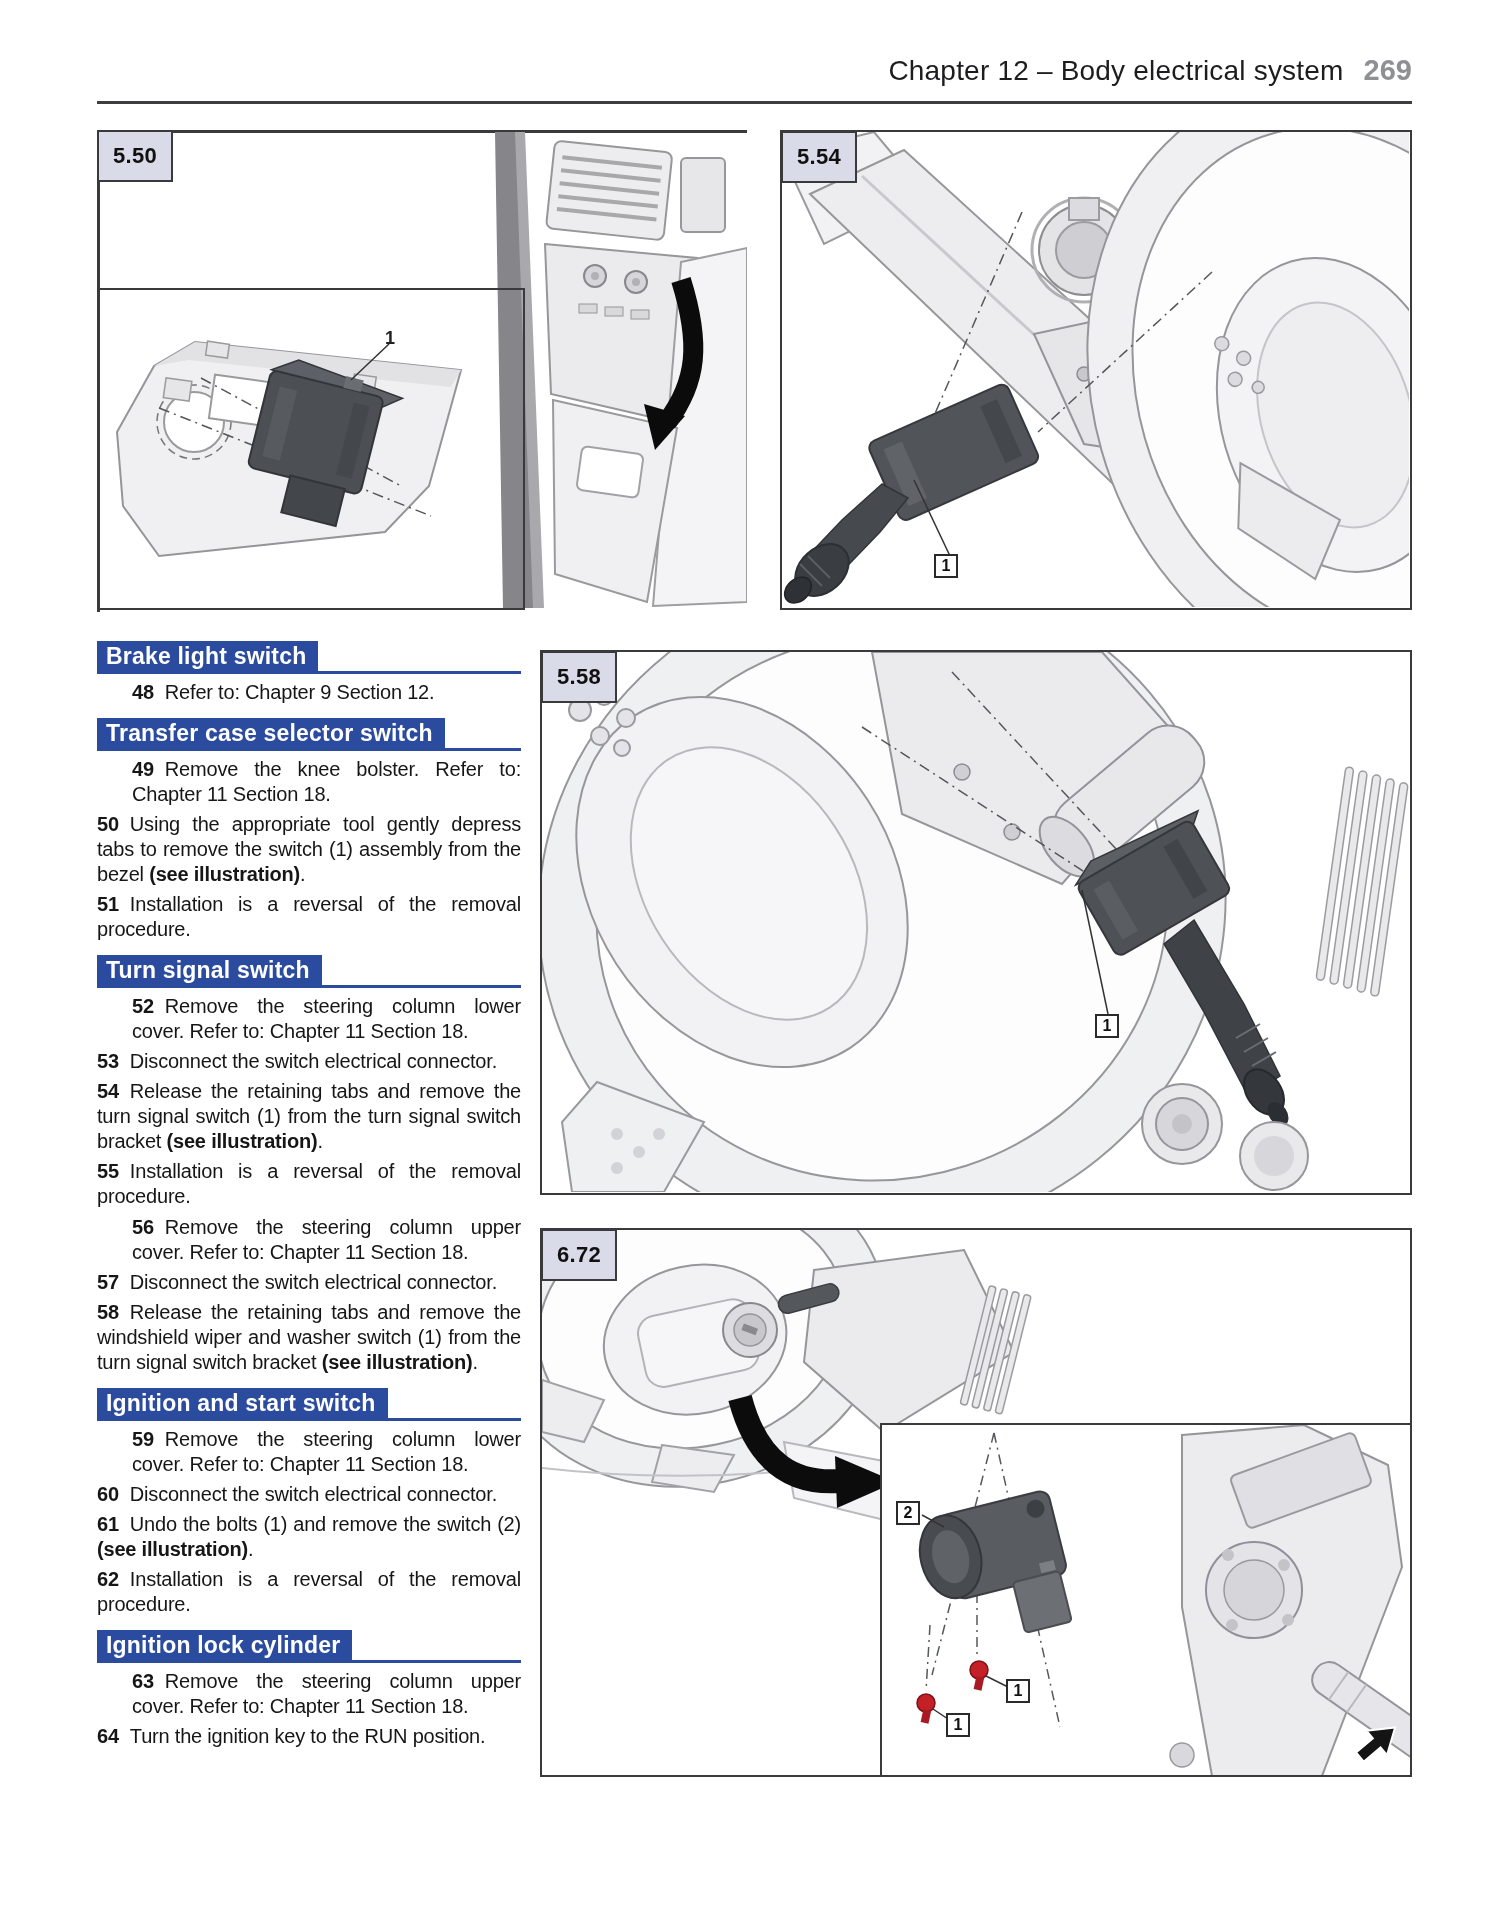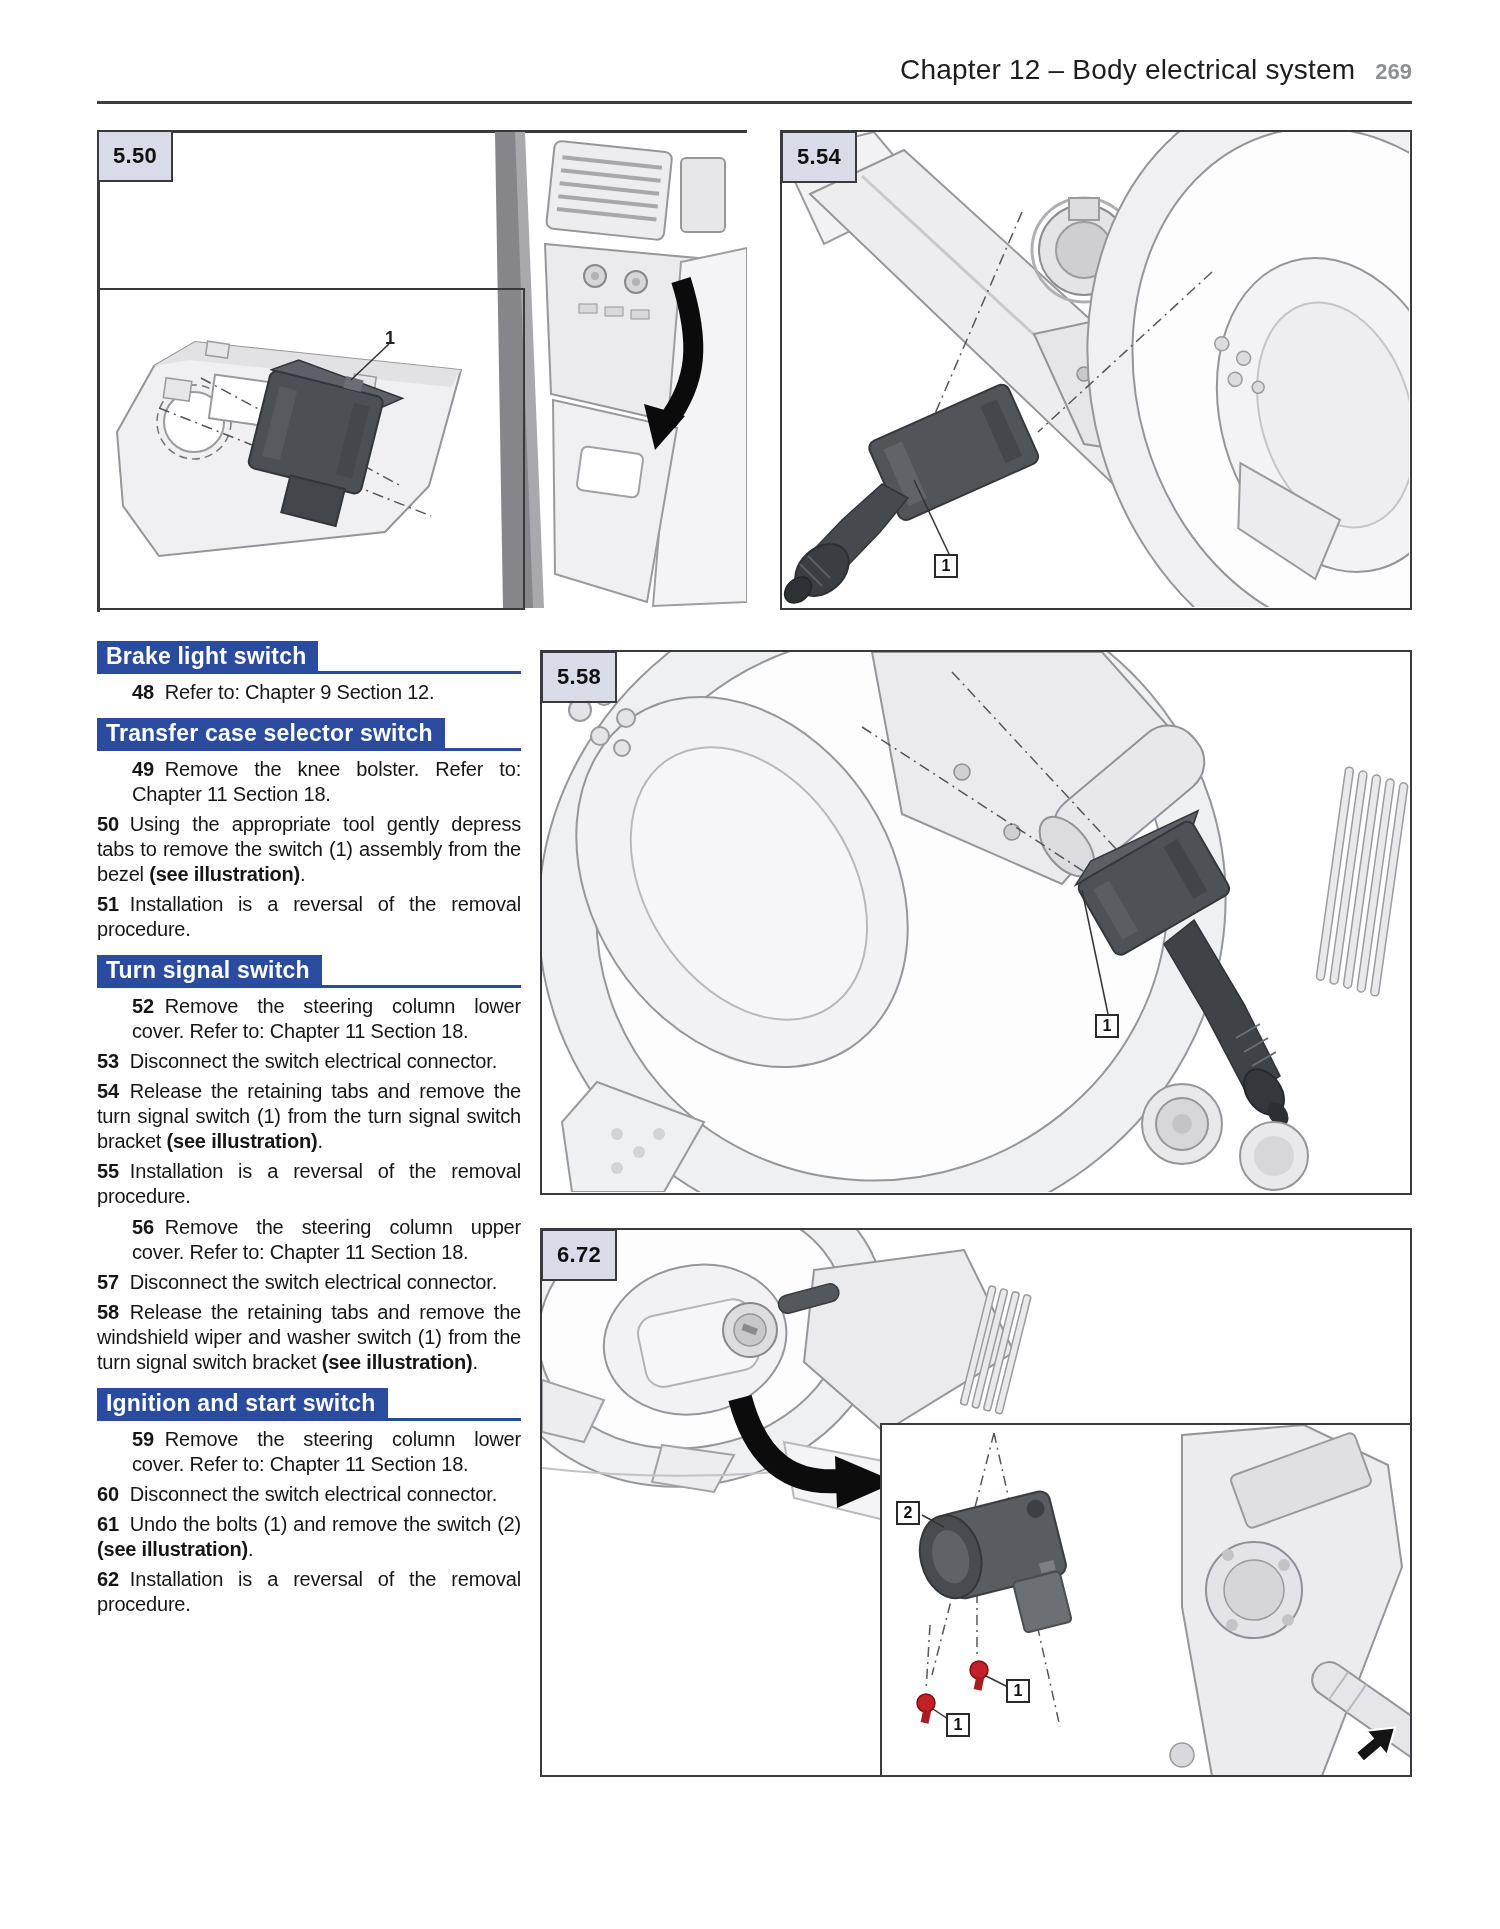--- a/index.html
+++ b/index.html
@@ -3,21 +3,21 @@
 <meta charset="utf-8">
 <style>
   html,body{margin:0;padding:0;background:#ffffff;}
   #page{position:relative;width:1500px;height:1929px;background:#ffffff;
         font-family:"Liberation Sans","DejaVu Sans",sans-serif;color:#161616;overflow:hidden;}
 
   
   #header-line{position:absolute;top:54px;left:97px;width:1315px;height:36px;
                display:flex;justify-content:flex-end;align-items:baseline;}
   #chapter-title{font-size:28px;color:#1d1d1f;letter-spacing:.2px;}
-  #page-number{font-size:22px;font-weight:bold;color:#8f9094;margin-left:20px;}
+  #page-number{font-size:29px;font-weight:bold;color:#8f9094;margin-left:20px;}
   #header-rule{position:absolute;top:101px;left:97px;width:1315px;height:3px;background:#3e3e41;}
 
   
   #text-column{position:absolute;left:97px;top:641px;width:424px;}
   .section-heading{border-bottom:3px solid #2b4b9e;margin-top:13px;line-height:0;}
   .section:first-child .section-heading{margin-top:0;}
   .heading-bar{display:inline-block;background:#2b4b9e;color:#ffffff;font-size:23px;
                font-weight:bold;line-height:30px;padding:0 12px 0 9px;letter-spacing:.2px;}
   .step{font-size:20px;line-height:25px;text-align:justify;margin:5px 0 0 0;letter-spacing:-0.2px;}
   .step .num{font-weight:bold;padding-right:11px;}
@@ -315,15 +315,20 @@
         <p class="step"><span class="num">57</span><span>Disconnect the switch electrical connector.</span></p>
         <p class="step"><span class="num">58</span><span>Release the retaining tabs and remove the windshield wiper and washer switch (1) from the turn signal switch bracket </span><b>(see illustration)</b><span>.</span></p>
       </div>
       <div class="section">
         <div class="section-heading"><span class="heading-bar">Ignition and start switch</span></div>
         <p class="step"><span class="num">59</span><span>Remove the steering column lower cover. Refer to: Chapter 11 Section 18.</span></p>
         <p class="step"><span class="num">60</span><span>Disconnect the switch electrical connector.</span></p>
         <p class="step"><span class="num">61</span><span>Undo the bolts (1) and remove the switch (2) </span><b>(see illustration)</b><span>.</span></p>
         <p class="step"><span class="num">62</span><span>Installation is a reversal of the removal procedure.</span></p>
       </div>
+      <div class="section">
+        <div class="section-heading"><span class="heading-bar">Ignition lock cylinder</span></div>
+        <p class="step"><span class="num">63</span><span>Remove the steering column upper cover. Refer to: Chapter 11 Section 18.</span></p>
+        <p class="step"><span class="num">64</span><span>Turn the ignition key to the RUN position.</span></p>
+      </div>
     </div>
 
 </div>
 
 </body></html>

